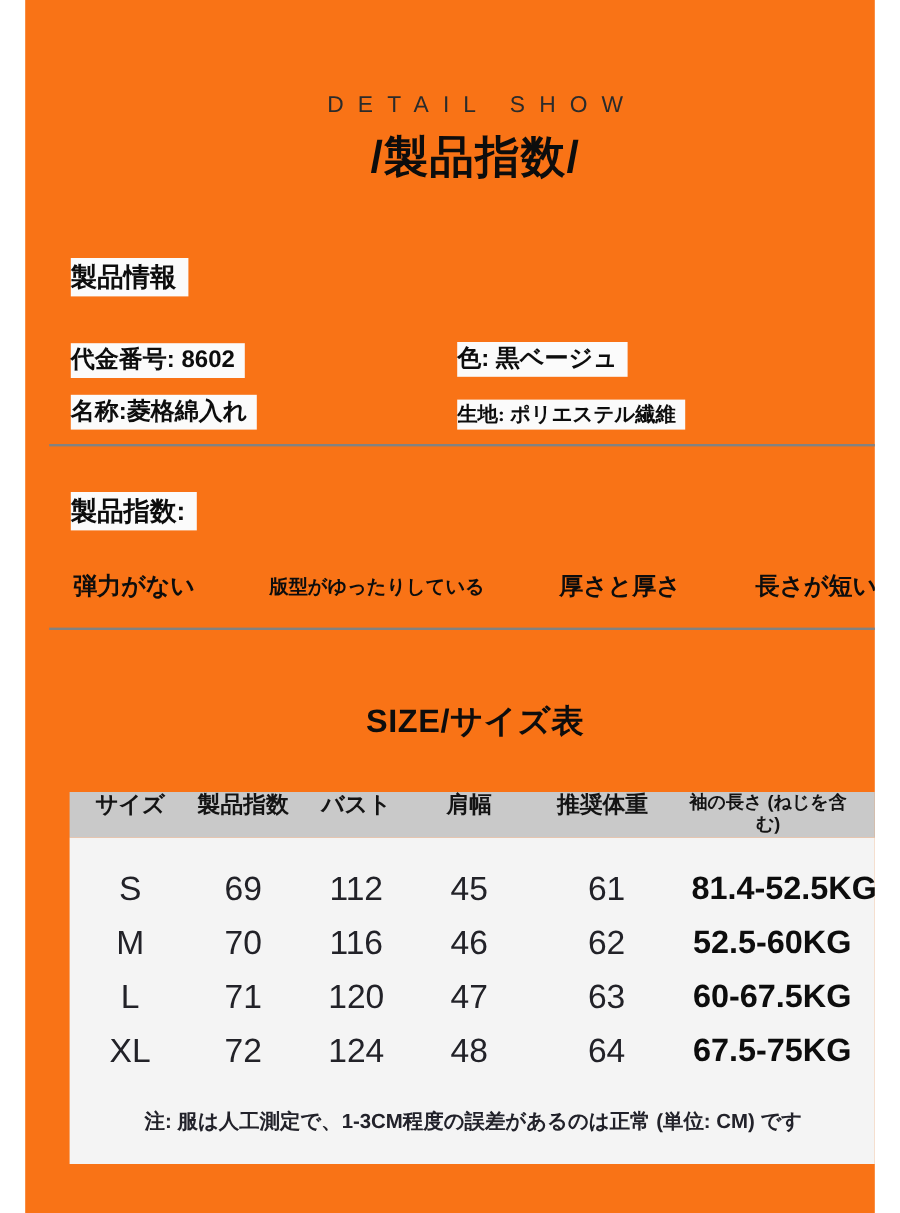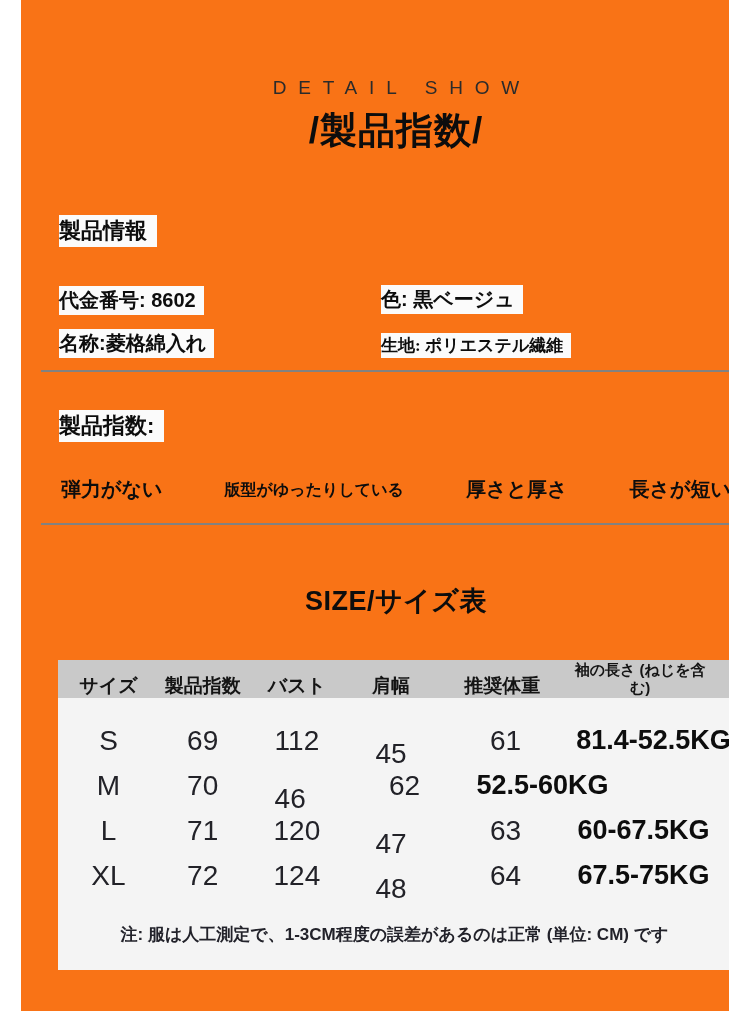--- a/index.html
+++ b/index.html
@@ -87,21 +87,21 @@
     font-weight:700;
     color:#0d0d0d;
     letter-spacing:0.5px;
   }
 
   .size-table{
     top:660px;left:37px;width:673px;
   }
   .thead{
     display:flex;
-    align-items:flex-end;
+    align-items:flex-start;
     height:38px;
     background:#c9c9c9;
   }
   .tbody{
     background:#f4f4f4;
     height:272px;
     box-sizing:border-box;
     padding-top:20px;
   }
   .trow{
@@ -109,21 +109,21 @@
     align-items:center;
     height:45px;
   }
   .cell{
     text-align:center;
     box-sizing:border-box;
   }
   .c0{width:15%;}
   .c1{width:13%;}
   .c2{width:15%;}
-  .c3{width:13%;margin-top:25px;}
+  .c3{width:13%;}
   .c4{width:21%;}
   .c5{width:20%;}
   .th{
     font-weight:800;
     font-size:19px;
     color:#141414;
   }
   .th.c4{font-size:15px;}
   .td{
     font-size:28px;
@@ -190,20 +190,21 @@
         <div class="cell td c1">69</div>
         <div class="cell td c2">112</div>
         <div class="cell td c3">45</div>
         <div class="cell td c4">61</div>
         <div class="cell td c5">81.4-52.5KG</div>
       </div>
 
       <div class="trow">
         <div class="cell td c0">M</div>
         <div class="cell td c1">70</div>
+        <div class="cell td c2">116</div>
         <div class="cell td c3">46</div>
         <div class="cell td c4">62</div>
         <div class="cell td c5">52.5-60KG</div>
       </div>
 
       <div class="trow">
         <div class="cell td c0">L</div>
         <div class="cell td c1">71</div>
         <div class="cell td c2">120</div>
         <div class="cell td c3">47</div>

